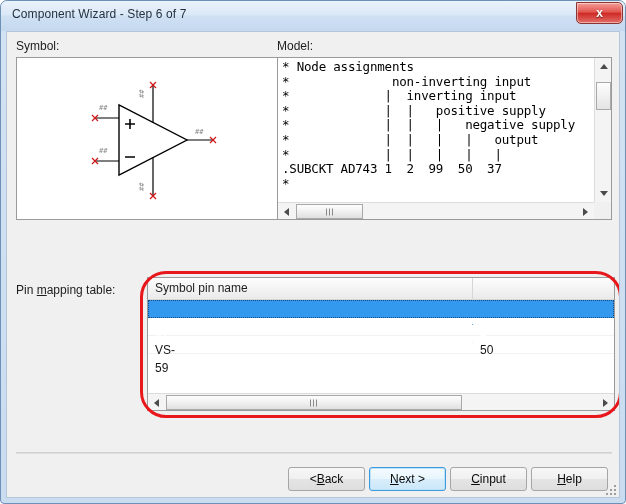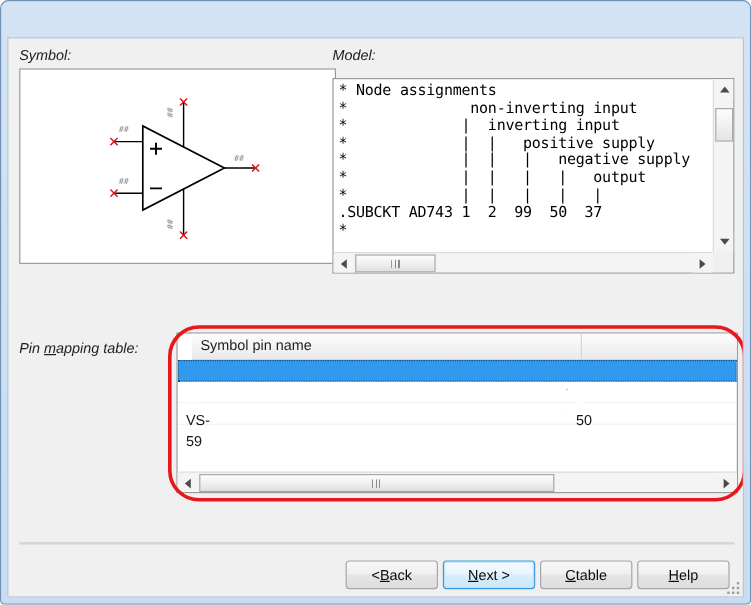--- a/index.html
+++ b/index.html
@@ -79,21 +79,20 @@
     border: 1px solid #b5c6d8;
     box-sizing: border-box;
     overflow: hidden;
   }
 
   .field-label {
     position: absolute;
     font-size: 12px;
     color: #1d1d1d;
     white-space: nowrap;
-    font-style: italic;
   }
   .field-label u { text-decoration: underline; }
 
   
   #symbol-label { left: 9px; top: 7px; }
   #symbol-box {
     position: absolute;
     left: 9px;
     top: 25px;
     width: 264px;
@@ -109,21 +108,20 @@
   #model-box {
     position: absolute;
     left: 270px;
     top: 25px;
     width: 335px;
     height: 163px;
     background: #ffffff;
     border: 1px solid #9a9a9a;
     box-sizing: border-box;
     overflow: hidden;
-    margin-top: 8px;
   }
   #model-text {
     position: absolute;
     left: 4px;
     top: 2px;
     width: 310px;
     font-family: "DejaVu Sans Mono", monospace;
     font-size: 12.5px;
     line-height: 14.6px;
     color: #000000;
@@ -205,21 +203,21 @@
     top: 245px;
     width: 468px;
     height: 134px;
     background: #ffffff;
     border: 1px solid #9a9a9a;
     box-sizing: border-box;
     overflow: hidden;
   }
   #tbl-header {
     position: absolute;
-    left: 12px; top: 0;
+    left: 0; top: 0;
     width: 100%;
     height: 22px;
     background: linear-gradient(180deg, #fdfdfd 0%, #f4f4f4 48%, #eaeaea 100%);
     border-bottom: 1px solid #d6d6d6;
     box-sizing: border-box;
     display: flex;
     flex-direction: column;
   }
   .th {
     font-size: 12px;
@@ -334,20 +332,26 @@
     position: absolute;
     width: 2px; height: 2px;
     background: #9d9d9d;
   }
 </style>
 </head>
 <body>
 
 <div id="window">
 
+  <div id="titlebar">
+    <div id="title-text">Component Wizard - Step 6 of 7</div>
+    <div id="close-button">
+      <div id="close-glyph">x</div>
+    </div>
+  </div>
 
   <div id="client">
 
     <div class="field-label" id="symbol-label">Symbol:</div>
     <div id="symbol-box">
       <svg id="symbol-svg" width="262" height="161" viewBox="0 0 262 161">
 
         <path d="M 102 47 L 102 117 L 170 82 Z" fill="none" stroke="#000000" stroke-width="1.4"></path>
 
         <line x1="78" y1="60" x2="102" y2="60" stroke="#000000" stroke-width="1.2"></line>
@@ -466,21 +470,21 @@
           <span>ack</span>
         </div>
       <div class="btn default" id="btn-next">
           <span></span>
           <u>N</u>
           <span>ext &gt;</span>
         </div>
       <div class="btn" id="btn-cancel">
           <span></span>
           <u>C</u>
-          <span>table</span>
+          <span>input</span>
         </div>
       <div class="btn" id="btn-help">
           <span></span>
           <u>H</u>
           <span>elp</span>
         </div>
     </div>
 
     <div id="resize-grip">
       <i style="right:0;bottom:0;"></i>

